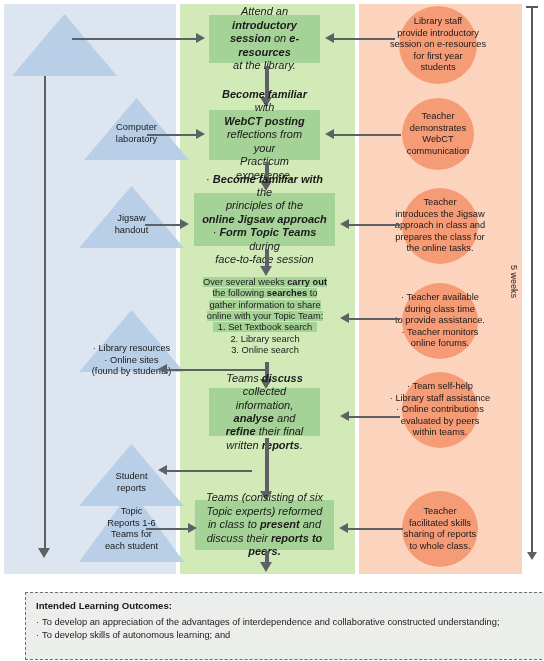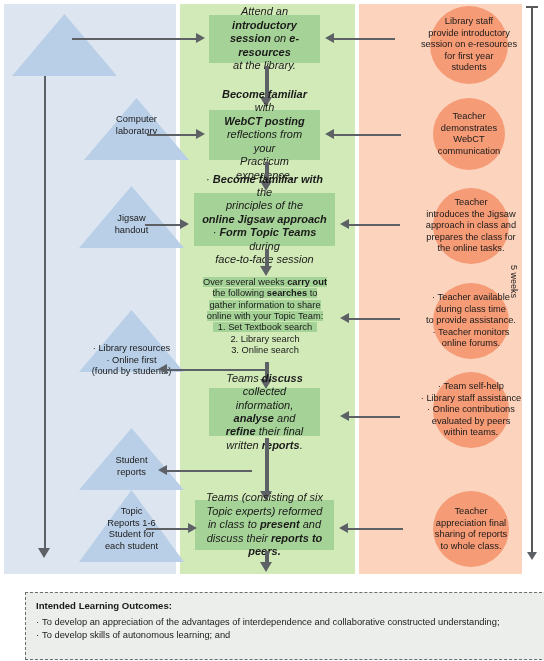--- a/index.html
+++ b/index.html
@@ -41,21 +41,21 @@
     position:absolute;left:0;top:0;width:100%;height:100%;
     background:#b9cfe7;
     clip-path:polygon(50% 0%,100% 100%,0% 100%);
   }
   .tri .lbl{
     position:absolute;left:0;width:100%;
     text-align:center;font-size:9.3px;line-height:1.24;color:#1a1a1a;
   }
 
   
-  .circ{position:absolute;margin-left:31px;}
+  .circ{position:absolute;}
   .circ .shape{
     position:absolute;left:50%;top:50%;transform:translate(-50%,-50%);
     background:#f59b76;border-radius:50%;
   }
   .circ .lbl{
     position:absolute;left:-22px;width:calc(100% + 44px);top:50%;
     transform:translateY(-50%);
     text-align:center;font-size:9.3px;line-height:1.24;color:#1a1a1a;
   }
 
@@ -99,57 +99,57 @@
   <div class="col col-blue"></div>
   <div class="col col-green"></div>
   <div class="col col-pink"></div>
 
   <div class="tri" style="left:12px;top:14px;width:105px;height:62px;">
     <div class="shape"></div>
   </div>
 
   <div class="tri" style="left:84px;top:98px;width:105px;height:62px;">
     <div class="shape"></div>
-    <div class="lbl" style="top:16px;">
+    <div class="lbl" style="top:24px;">
       <span>Computer</span><br>
       <span>laboratory</span>
     </div>
   </div>
 
   <div class="tri" style="left:79px;top:186px;width:105px;height:62px;">
     <div class="shape"></div>
     <div class="lbl" style="top:27px;">
       <span>Jigsaw</span><br>
       <span>handout</span>
     </div>
   </div>
 
   <div class="tri" style="left:79px;top:310px;width:105px;height:62px;">
     <div class="shape"></div>
     <div class="lbl" style="left:-22px;width:149px;top:33px;">
       <span>· Library resources</span><br>
-      <span>· Online first</span><br>
+      <span>· Online sites</span><br>
       <span>(found by students)</span>
     </div>
   </div>
 
-  <div class="tri" style="left:79px;top:428px;width:105px;height:62px;">
+  <div class="tri" style="left:79px;top:444px;width:105px;height:62px;">
     <div class="shape"></div>
     <div class="lbl" style="top:27px;">
       <span>Student</span><br>
       <span>reports</span>
     </div>
   </div>
 
   <div class="tri" style="left:79px;top:490px;width:105px;height:72px;">
     <div class="shape"></div>
     <div class="lbl" style="top:16px;">
       <span>Topic</span><br>
       <span>Reports 1-6</span><br>
-      <span>Student for</span><br>
+      <span>Teams for</span><br>
       <span>each student</span>
     </div>
   </div>
 
   <div class="vline" style="left:44px;top:76px;height:474px;"></div>
   <div class="ah ah-d" style="left:38px;top:548px;"></div>
 
   <div class="gbox" style="left:209px;top:15px;width:111px;height:48px;">
     <span class="t">Attend an <b>introductory<br>session</b> on <b>e-resources</b><br>at the library.</span>
   </div>
@@ -237,21 +237,21 @@
       <span>· Online contributions</span><br>
       <span>evaluated by peers</span><br>
       <span>within teams.</span>
     </div>
   </div>
 
   <div class="circ" style="left:400px;top:491px;width:80px;height:76px;">
     <div class="shape" style="width:76px;height:76px;"></div>
     <div class="lbl">
       <span>Teacher</span><br>
-      <span>appreciation final</span><br>
+      <span>facilitated skills</span><br>
       <span>sharing of reports</span><br>
       <span>to whole class.</span>
     </div>
   </div>
 
   <div class="hline" style="left:72px;top:38px;width:125px;"></div>
   <div class="ah ah-r" style="left:196px;top:33px;"></div>
   <div class="hline" style="left:333px;top:38px;width:62px;"></div>
   <div class="ah ah-l" style="left:325px;top:33px;"></div>
 

